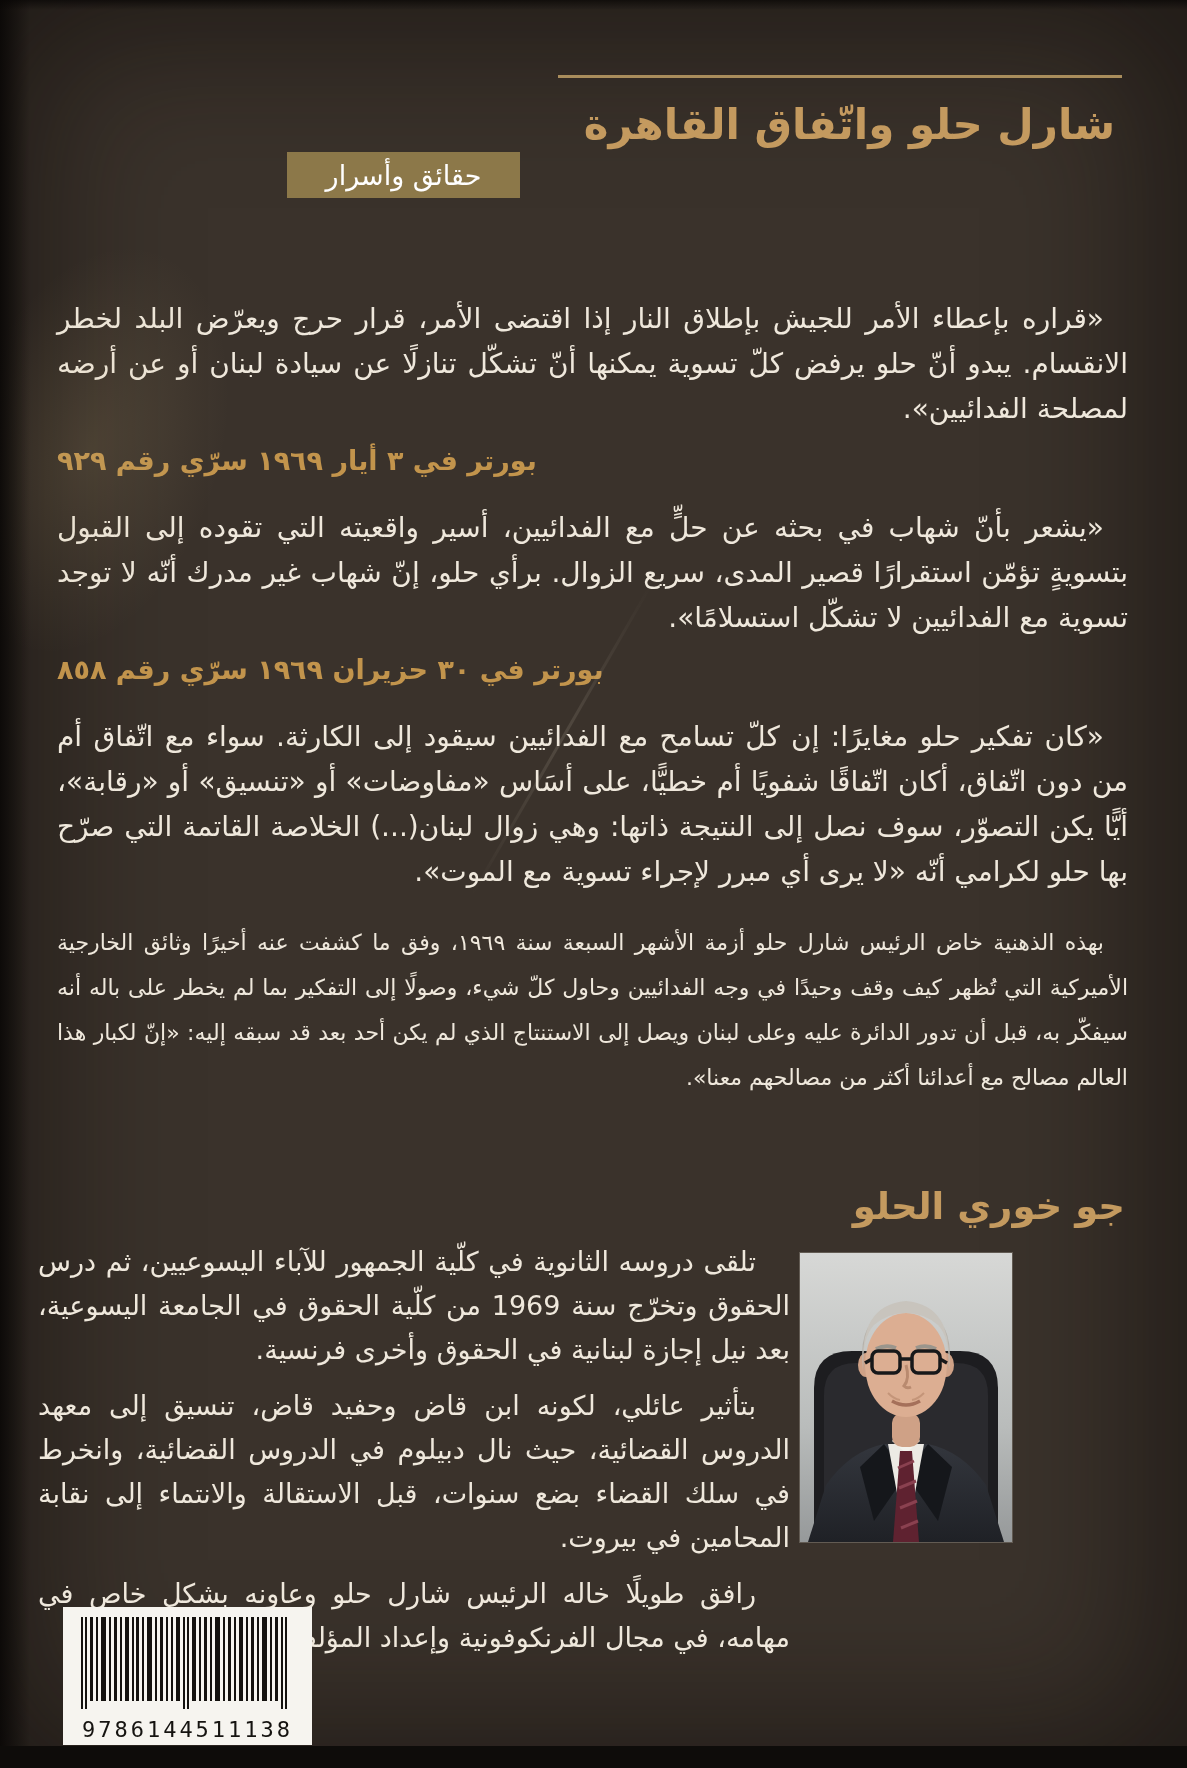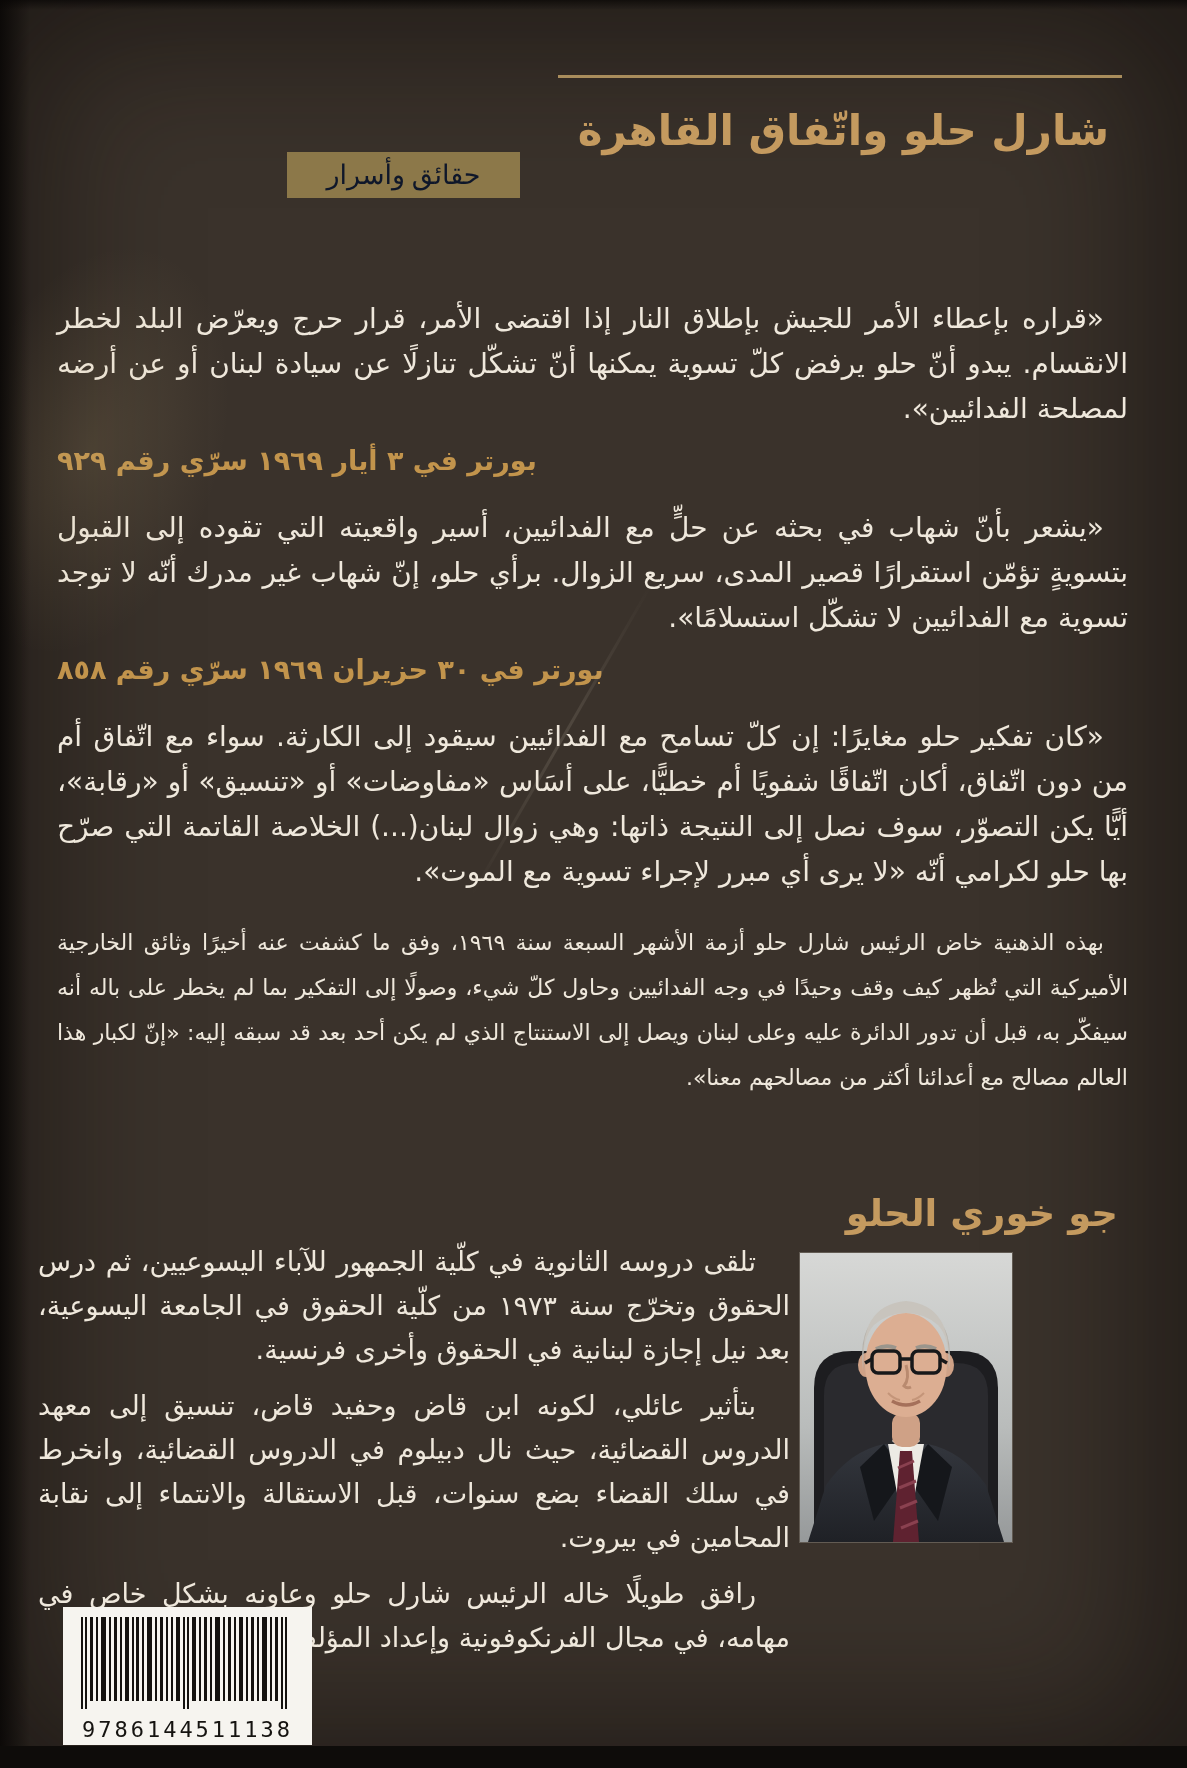--- a/index.html
+++ b/index.html
@@ -20,48 +20,48 @@
     background:linear-gradient(180deg,rgba(8,6,5,.7),rgba(8,6,5,0));}
   .glare{position:absolute;left:-40px;top:240px;width:260px;height:420px;
     background:radial-gradient(closest-side,rgba(196,170,120,.16),rgba(196,170,120,0));
     transform:rotate(18deg);}
   .scratch{position:absolute;left:560px;top:560px;width:3px;height:360px;
     background:linear-gradient(180deg,rgba(220,210,190,0),rgba(220,210,190,.14),rgba(220,210,190,0));
     transform:rotate(30deg);}
 
   .rule{position:absolute;top:75px;right:65px;width:564px;height:3px;background:#a98d5c;}
   .title{
-    position:absolute;top:90px;right:62px;margin:16px;
+    position:absolute;top:90px;right:62px;margin:10px;
     font-size:42px;font-weight:bold;color:#c49a5f;letter-spacing:0;
   }
   .badge{
     position:absolute;top:152px;left:287px;width:233px;height:46px;
     background:#8c7849;display:flex;align-items:center;justify-content:center;
   }
-  .badge span{color:#0f172a;font-size:27px;font-family:Liberation Serif, serif;}
+  .badge span{color:#ffffff;font-size:27px;}
 
   .quotes{
     position:absolute;top:296px;right:59px;left:57px;
     color:#efe8dc;text-align:justify;
   }
   .q-text{
     margin:0 0 12px;font-size:28px;line-height:45px;text-indent:24px;
     text-align:justify;text-align-last:right;
   }
   .q-src{
     margin:0 0 26px;font-size:27px;line-height:36px;font-weight:bold;
     color:#c2944c;text-align:left;direction:rtl;
   }
   .closing{
     margin:26px 0 0;font-size:22px;line-height:45px;text-indent:24px;color:#efe8dc;
     text-align:justify;text-align-last:right;
   }
 
   .author-name{
-    position:absolute;top:1180px;right:57px;margin:12px;
+    position:absolute;top:1180px;right:57px;margin:5px;
     font-size:37px;font-weight:bold;color:#c49a5f;
   }
   .bio{
     position:absolute;top:1240px;right:397px;left:38px;width:752px;
     color:#efe8dc;font-size:27px;line-height:44px;text-align:justify;
   }
   .bio p{margin:0 0 12px;text-indent:34px;text-align:justify;text-align-last:right;}
 
   .photo{
     position:absolute;top:1253px;left:800px;width:212px;height:289px;
@@ -100,21 +100,21 @@
     <p class="q-src">بورتر في ٣٠ حزيران ١٩٦٩ سرّي رقم ٨٥٨</p>
 
     <p class="q-text">«كان تفكير حلو مغايرًا: إن كلّ تسامح مع الفدائيين سيقود إلى الكارثة. سواء مع اتّفاق أم من دون اتّفاق، أكان اتّفاقًا شفويًا أم خطيًّا، على أسَاس «مفاوضات» أو «تنسيق» أو «رقابة»، أيًّا يكن التصوّر، سوف نصل إلى النتيجة ذاتها: وهي زوال لبنان(...) الخلاصة القاتمة التي صرّح بها حلو لكرامي أنّه «لا يرى أي مبرر لإجراء تسوية مع الموت».</p>
 
     <p class="closing">بهذه الذهنية خاض الرئيس شارل حلو أزمة الأشهر السبعة سنة ١٩٦٩، وفق ما كشفت عنه أخيرًا وثائق الخارجية الأميركية التي تُظهر كيف وقف وحيدًا في وجه الفدائيين وحاول كلّ شيء، وصولًا إلى التفكير بما لم يخطر على باله أنه سيفكّر به، قبل أن تدور الدائرة عليه وعلى لبنان ويصل إلى الاستنتاج الذي لم يكن أحد بعد قد سبقه إليه: «إنّ لكبار هذا العالم مصالح مع أعدائنا أكثر من مصالحهم معنا».</p>
   </section>
 
   <h2 class="author-name">جو خوري الحلو</h2>
 
   <div class="bio">
-    <p>تلقى دروسه الثانوية في كلّية الجمهور للآباء اليسوعيين، ثم درس الحقوق وتخرّج سنة ١٩٧٣ من كلّية الحقوق في الجامعة اليسوعية، بعد نيل إجازة لبنانية في الحقوق وأخرى فرنسية.</p>
+    <p>تلقى دروسه الثانوية في كلّية الجمهور للآباء اليسوعيين، ثم درس الحقوق وتخرّج سنة 1969 من كلّية الحقوق في الجامعة اليسوعية، بعد نيل إجازة لبنانية في الحقوق وأخرى فرنسية.</p>
     <p>بتأثير عائلي، لكونه ابن قاض وحفيد قاض، تنسيق إلى معهد الدروس القضائية، حيث نال دبيلوم في الدروس القضائية، وانخرط في سلك القضاء بضع سنوات، قبل الاستقالة والانتماء إلى نقابة المحامين في بيروت.</p>
     <p>رافق طويلًا خاله الرئيس شارل حلو وعاونه بشكل خاص في مهامه، في مجال الفرنكوفونية وإعداد المؤلفات والمحاضرات.</p>
   </div>
 
   <div class="photo">
     <svg width="212" height="289" viewBox="0 0 212 289" xmlns="http://www.w3.org/2000/svg">
       <defs>
         <linearGradient id="bgG" x1="0" y1="0" x2="0" y2="1">
           <stop offset="0" stop-color="#d7d8d6"></stop>
           <stop offset="0.6" stop-color="#b9bcbb"></stop>

